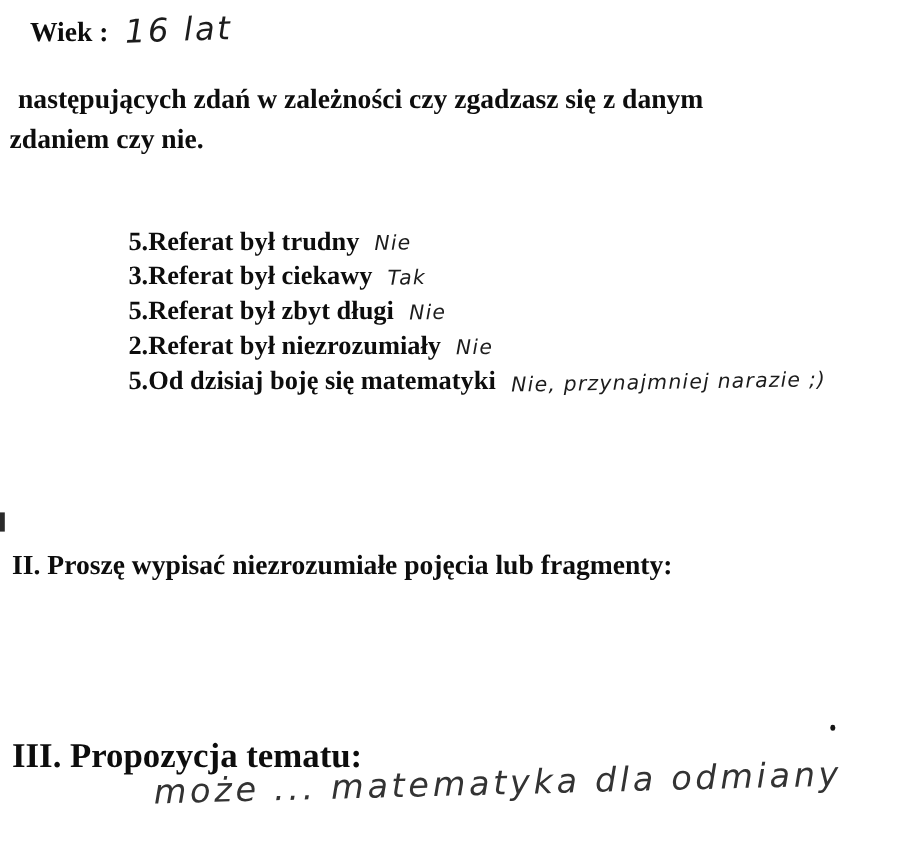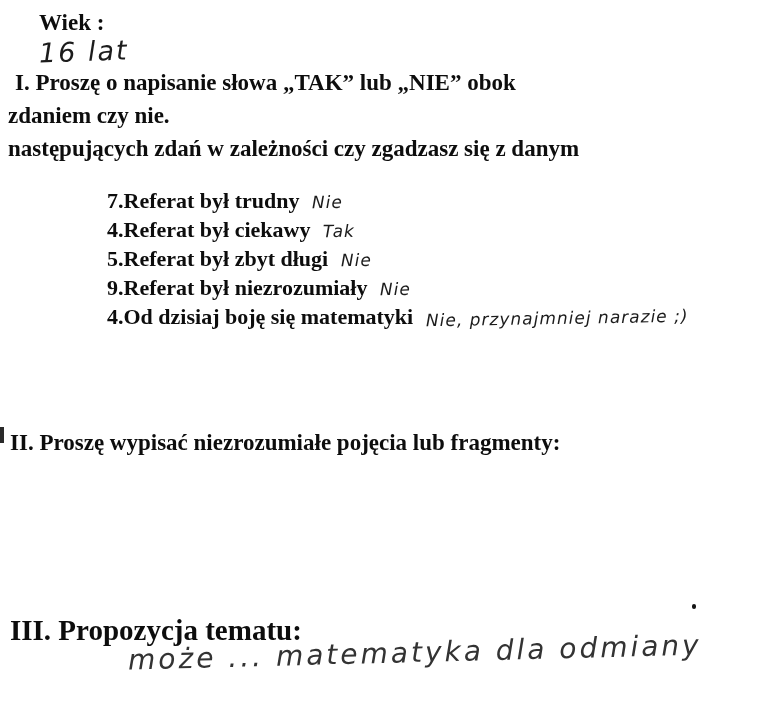--- a/index.html
+++ b/index.html
@@ -29,21 +29,20 @@
     font-style: italic;
     color: #1c1c1c;
     white-space: nowrap;
   }
   .wiek-row {
     position: absolute;
     left: 25px;
     top: 10px;
     display: flex;
     align-items: baseline;
-    flex-direction: column;
   }
   .wiek-row .printed { font-size: 23px; }
   .wiek-row .hand {
     font-size: 27px;
     margin-left: 14px;
     display: inline-block;
     transform: rotate(-2deg);
     letter-spacing: 2px;
   }
   .s1-heading {
@@ -69,21 +68,21 @@
   .q-row .hand {
     font-size: 17px;
     margin-left: 9px;
     display: inline-block;
     transform: rotate(-1deg);
     letter-spacing: 1px;
   }
   .s2-heading {
     position: absolute;
     left: 10px;
-    top: 430px;
+    top: 458px;
     font-size: 23px;
   }
   .s3-heading {
     position: absolute;
     left: 10px;
     top: 614px;
     font-size: 29px;
   }
   .s3-answer {
     position: absolute;
@@ -117,44 +116,43 @@
 <body>
 
 <div class="page">
 
   <div class="wiek-row">
     <span class="printed">Wiek :</span>
     <span class="hand">16 lat</span>
   </div>
 
   <div class="s1-heading printed">
-    <div class="line">I. Proszę o napisanie słowa „TAK” lub „NIE” obok</div>
+    <div class="line">następujących zdań w zależności czy zgadzasz się z danym</div>
     <div class="line">zdaniem czy nie.</div>
-    <div class="line">następujących zdań w zależności czy zgadzasz się z danym</div>
   </div>
 
   <div class="q-list">
     <div class="q-row">
-      <span class="printed">7.Referat był trudny</span>
+      <span class="printed">5.Referat był trudny</span>
       <span class="hand">Nie</span>
     </div>
     <div class="q-row">
-      <span class="printed">4.Referat był ciekawy</span>
+      <span class="printed">3.Referat był ciekawy</span>
       <span class="hand">Tak</span>
     </div>
     <div class="q-row">
       <span class="printed">5.Referat był zbyt długi</span>
       <span class="hand">Nie</span>
     </div>
     <div class="q-row">
-      <span class="printed">9.Referat był niezrozumiały</span>
+      <span class="printed">2.Referat był niezrozumiały</span>
       <span class="hand">Nie</span>
     </div>
     <div class="q-row">
-      <span class="printed">4.Od dzisiaj boję się matematyki</span>
+      <span class="printed">5.Od dzisiaj boję się matematyki</span>
       <span class="hand">Nie, przynajmniej narazie ;)</span>
     </div>
   </div>
 
   <div class="s2-heading printed">II. Proszę wypisać niezrozumiałe pojęcia lub fragmenty:</div>
 
   <div class="s3-heading printed">III. Propozycja tematu:</div>
 
   <div class="s3-answer hand">może ... matematyka dla odmiany</div>
 

